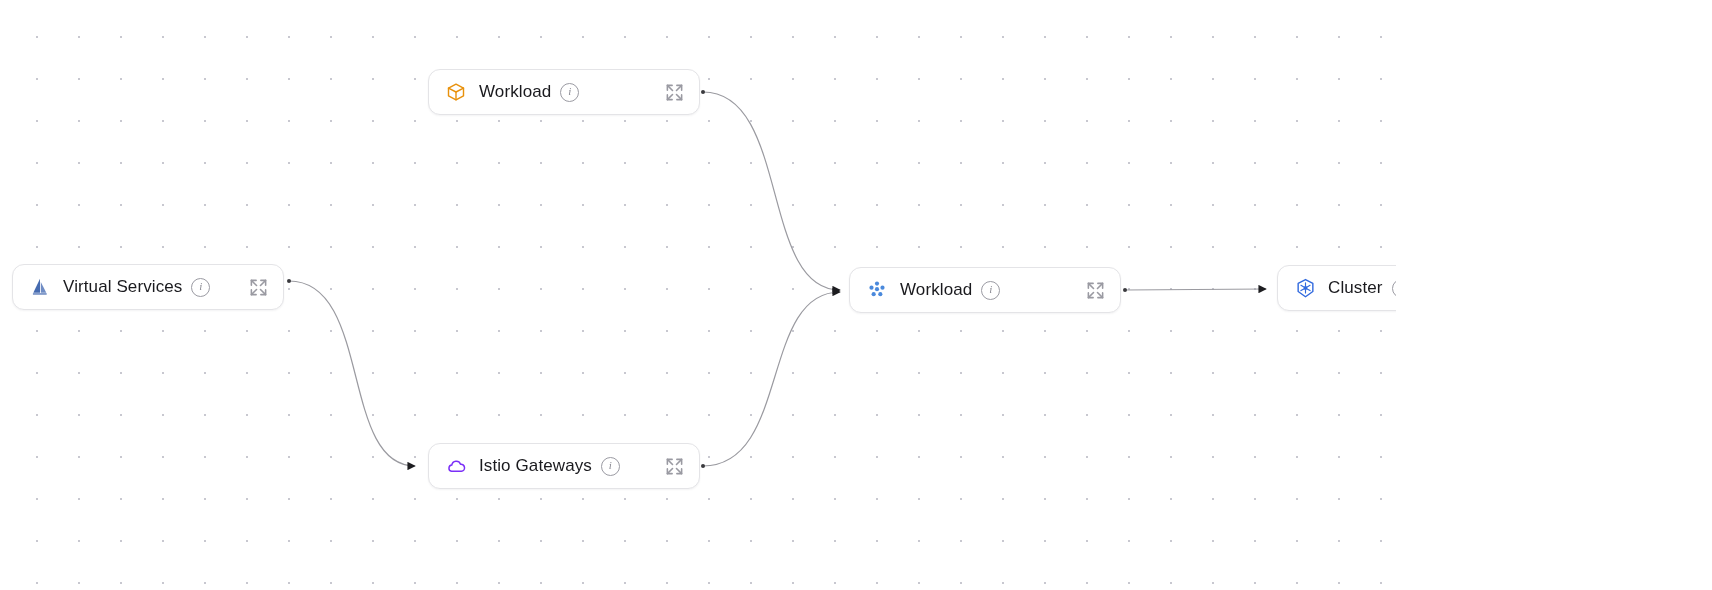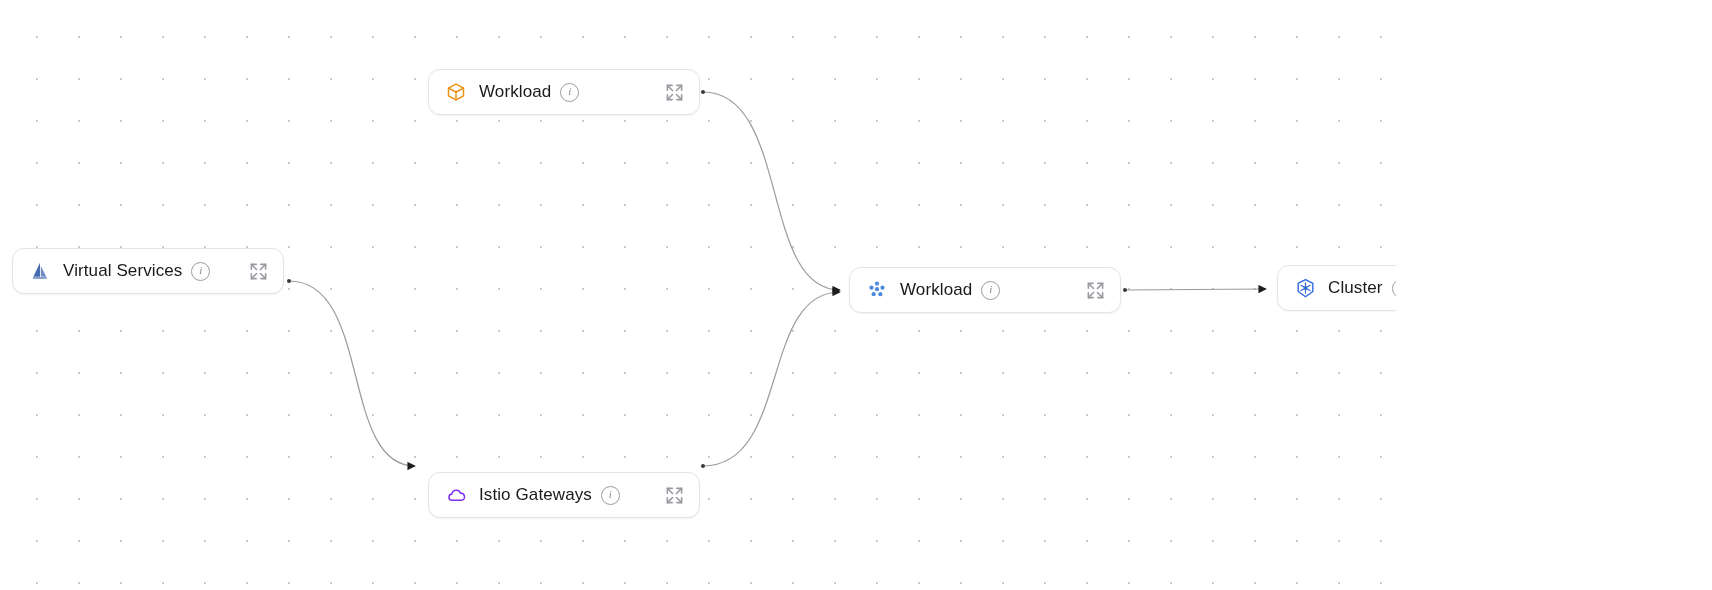--- a/index.html
+++ b/index.html
@@ -131,21 +131,21 @@
         <path d="M3 15 3 21 9 21"></path>
         <path d="M21 15 21 21 15 21"></path>
         <path d="M3 3 9.5 9.5"></path>
         <path d="M21 3 14.5 9.5"></path>
         <path d="M3 21 9.5 14.5"></path>
         <path d="M21 21 14.5 14.5"></path>
       </svg>
     </span>
   </div>
 
-  <div class="node" style="left:12px; top:248px; width:272px;">
+  <div class="node" style="left:12px; top:264px; width:272px;">
     <span class="node-icon">
       <svg width="20" height="20" viewBox="0 0 24 24">
         <path d="M12 2 L12 19 L4 19 Z" fill="#466BB0"></path>
         <path d="M13 6 L19.5 19 L13 19 Z" fill="#6F8CC4"></path>
         <rect x="3.5" y="19.6" width="16.5" height="1.5" fill="#466BB0"></rect>
       </svg>
     </span>
     <span class="node-label">Virtual Services</span>
     <span class="info-icon">i</span>
     <span class="expand-icon">
@@ -215,21 +215,21 @@
         <path d="M3 15 3 21 9 21"></path>
         <path d="M21 15 21 21 15 21"></path>
         <path d="M3 3 9.5 9.5"></path>
         <path d="M21 3 14.5 9.5"></path>
         <path d="M3 21 9.5 14.5"></path>
         <path d="M21 21 14.5 14.5"></path>
       </svg>
     </span>
   </div>
 
-  <div class="node" style="left:428px; top:443px; width:272px;margin-top:29px;">
+  <div class="node" style="left:428px; top:443px; width:272px;">
     <span class="node-icon">
       <svg width="21" height="21" viewBox="0 0 24 24" fill="none" stroke="#7B2FF7" stroke-width="1.7" stroke-linecap="round" stroke-linejoin="round">
         <path d="M6.2 17.5 A3.6 3.6 0 0 1 6.6 10.4 A5.2 5.2 0 0 1 16.6 9.4 A3.9 3.9 0 0 1 17.6 17.5 Z"></path>
       </svg>
     </span>
     <span class="node-label">Istio Gateways</span>
     <span class="info-icon">i</span>
     <span class="expand-icon">
       <svg width="19" height="19" viewBox="0 0 24 24" fill="none" stroke="#9a9aa2" stroke-width="2" stroke-linecap="round" stroke-linejoin="round">
         <path d="M9 3 3 3 3 9"></path>

